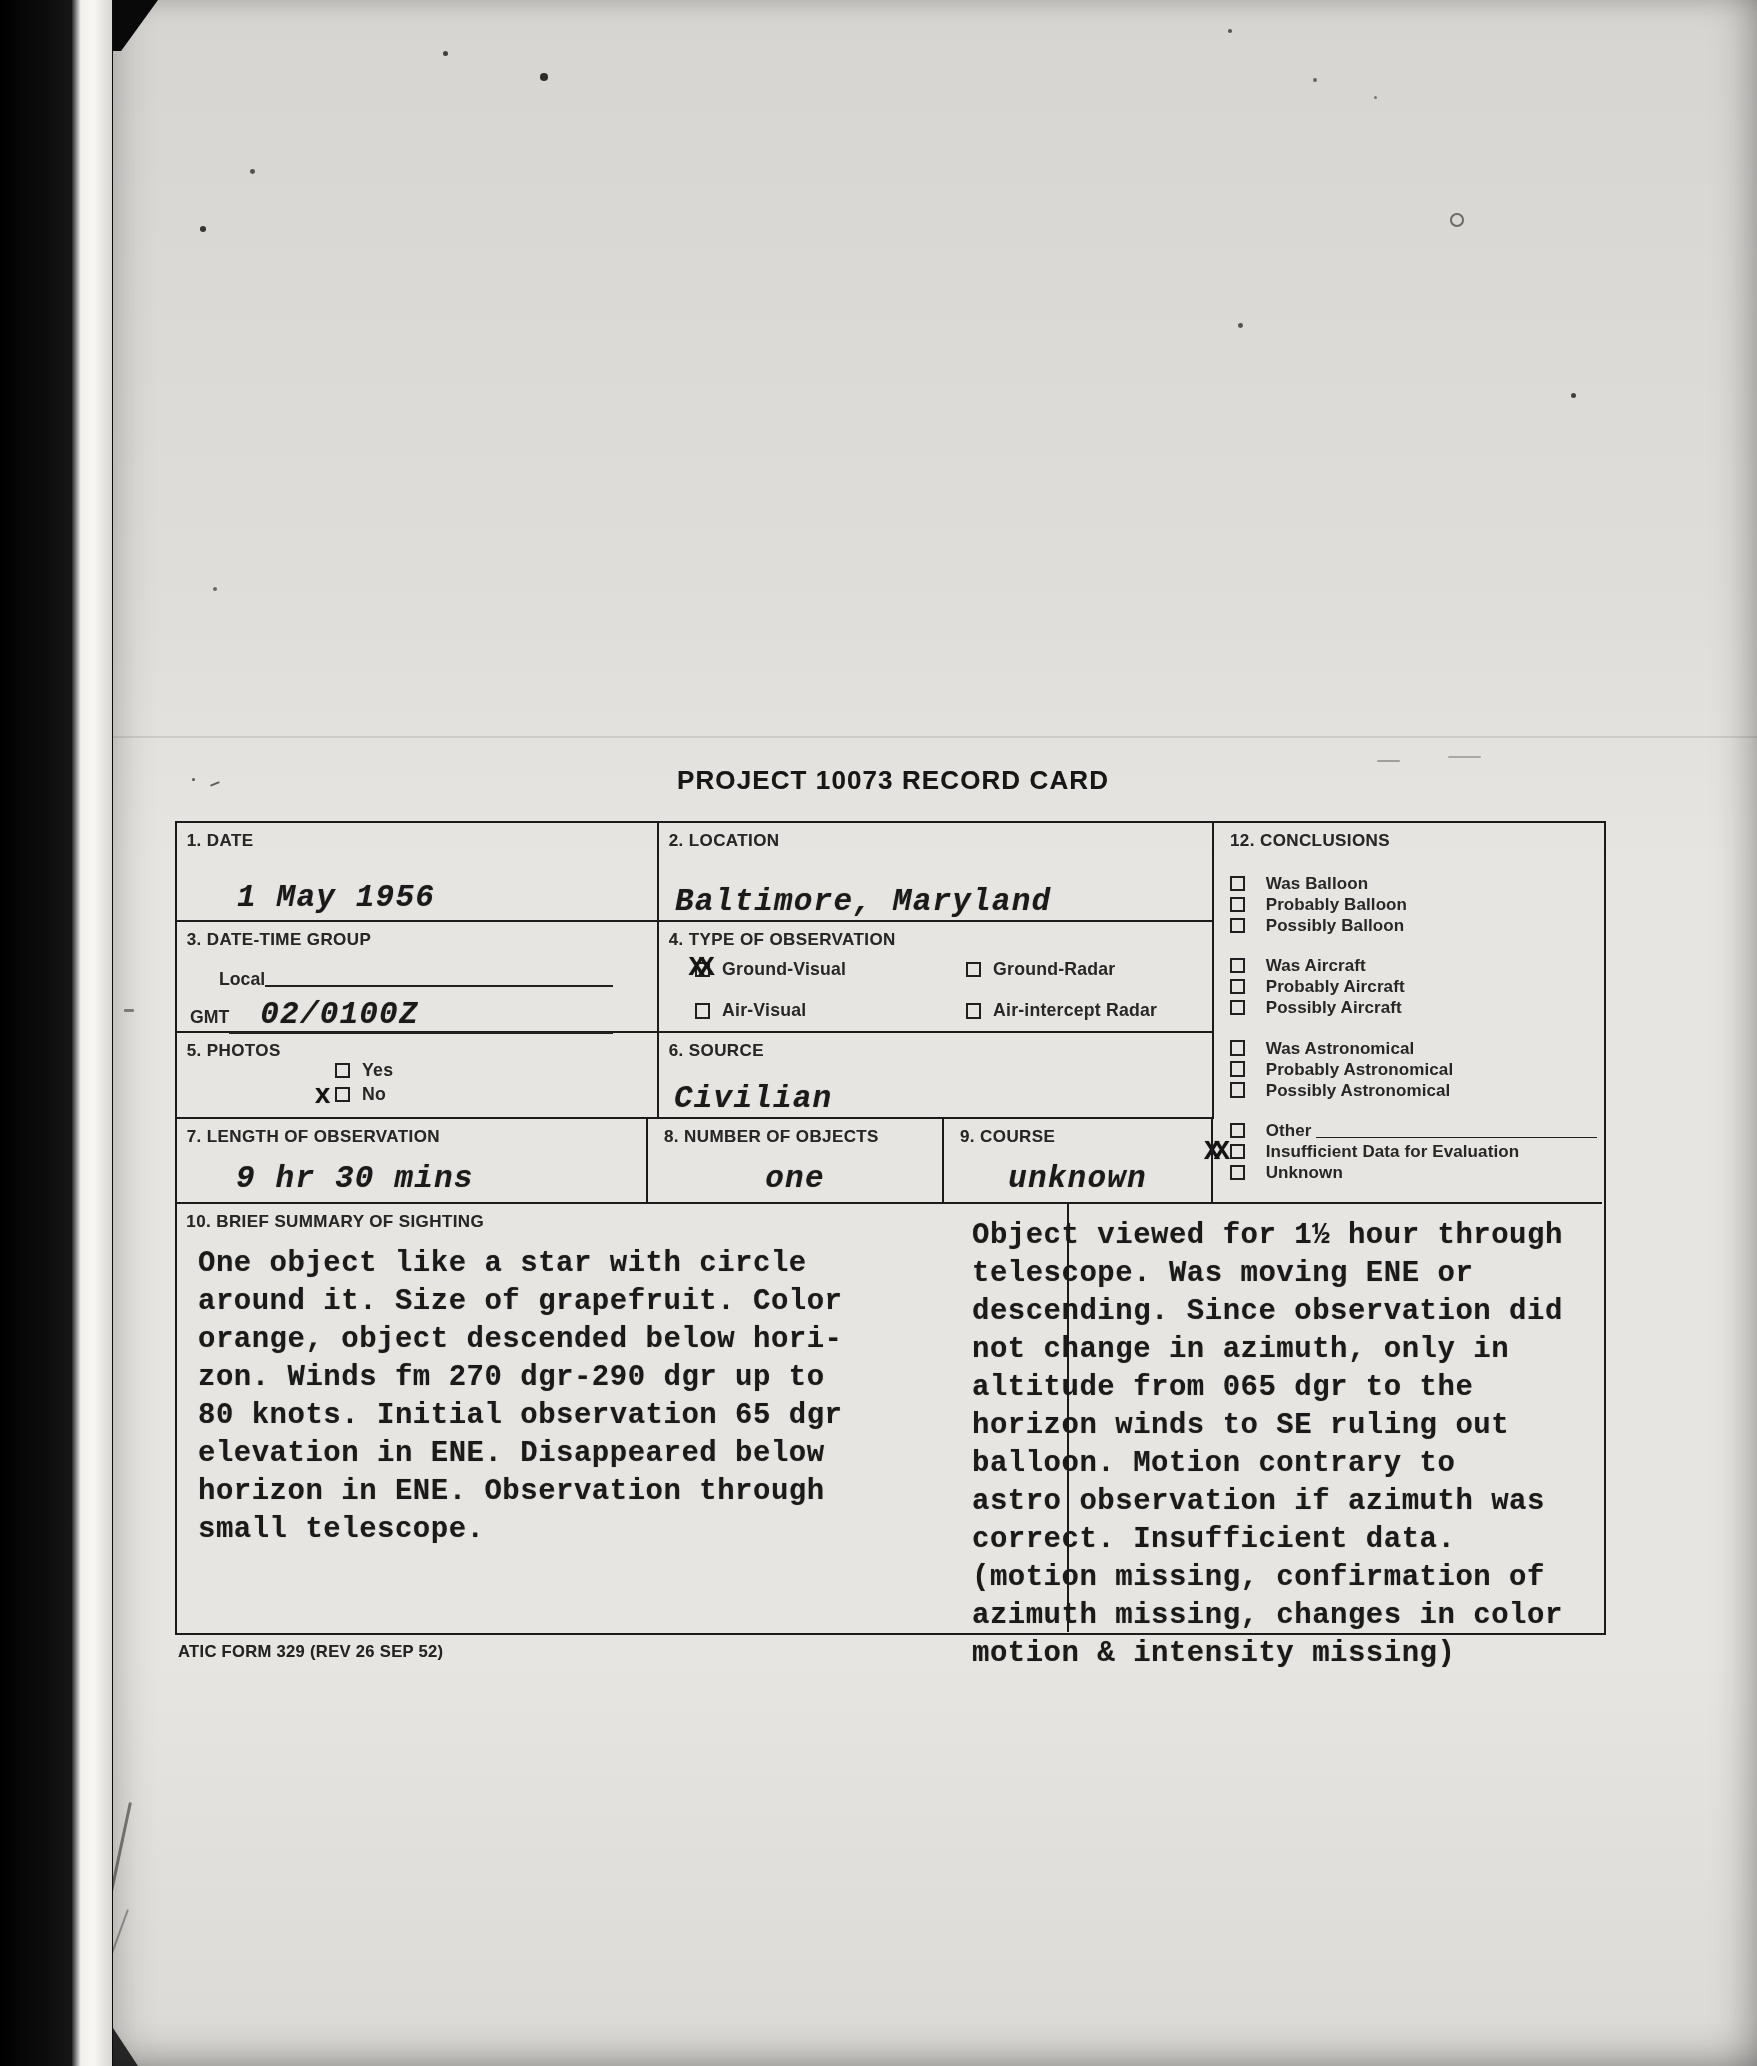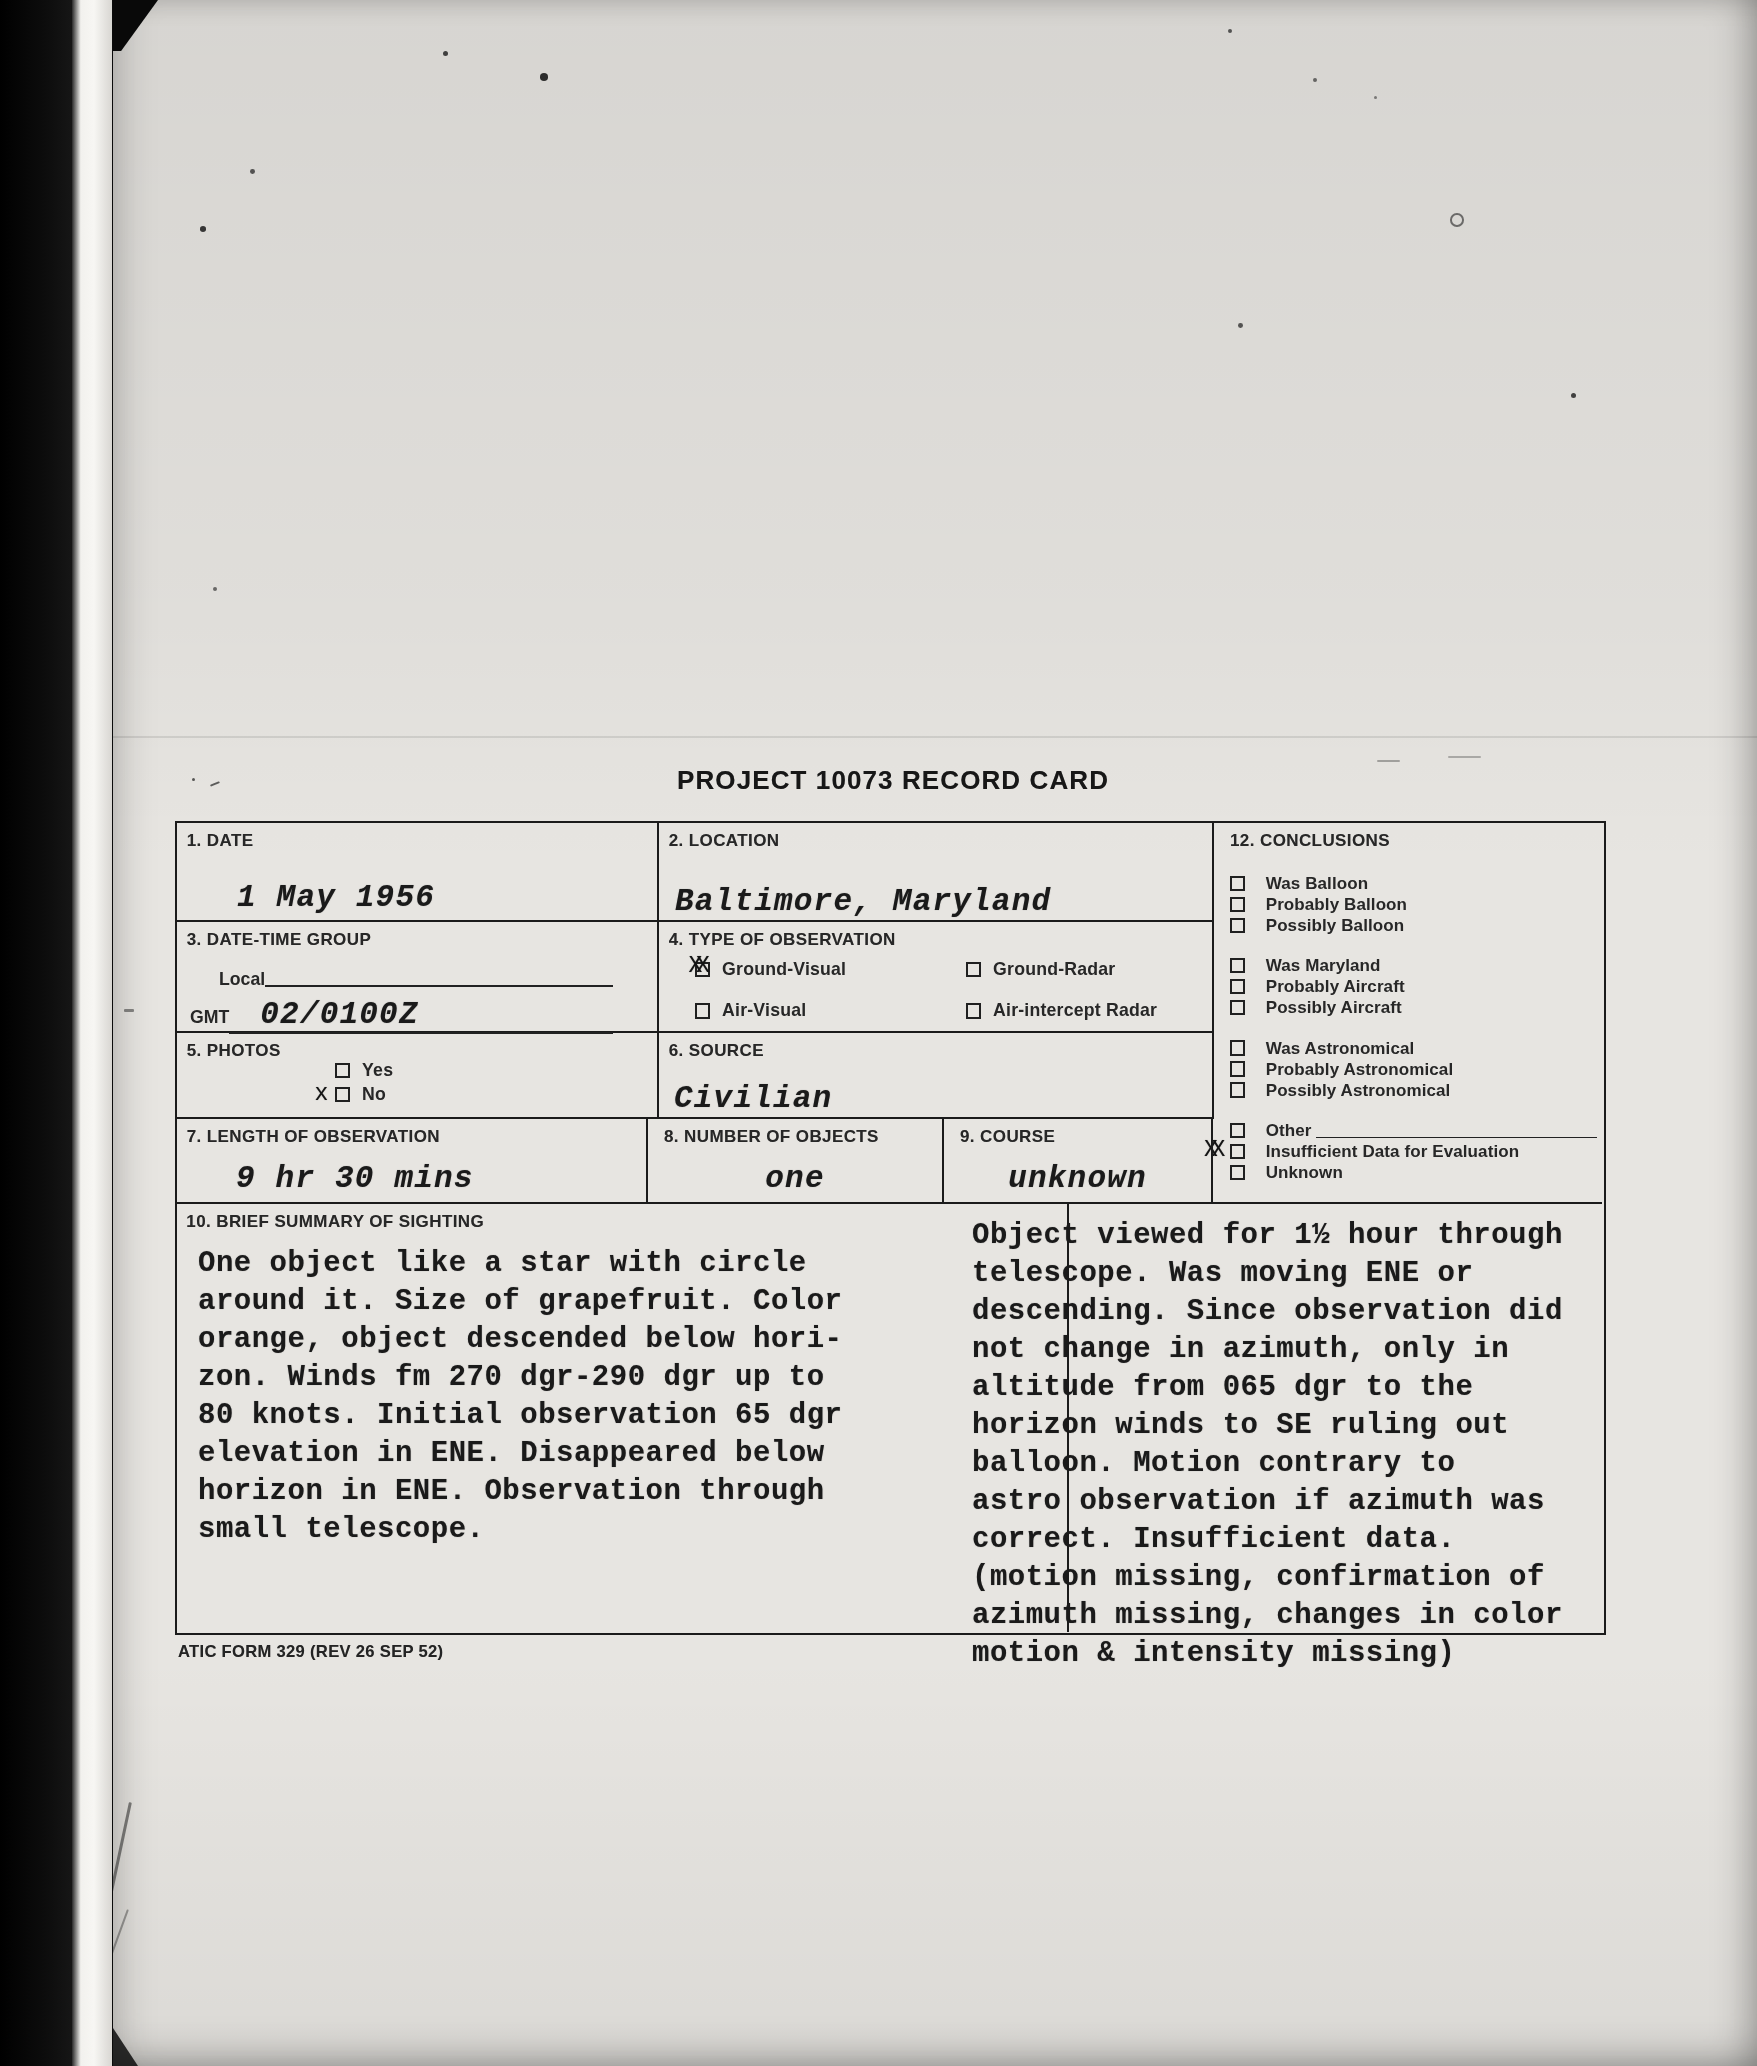--- a/index.html
+++ b/index.html
@@ -90,22 +90,22 @@
   .dtg-row { display: flex; align-items: baseline; margin-top: 14px; padding-right: 44px; }
   .dtg-label { font: 700 17.7px/1 "Liberation Sans", sans-serif; color: #272727; flex: none; }
   .wline { flex: 1 1 auto; border-bottom: 2.1px solid #222; min-height: 26px; display: flex; align-items: flex-end; }
 
   .opt { display: flex; align-items: center; position: relative; height: 23.6px; }
   .cb { width: 11.3px; height: 11.3px; border: 2.1px solid #202020; flex: none; background: transparent; }
   .optlabel { margin-left: 11.8px; font: 700 17.7px/1 "Liberation Sans", sans-serif; color: #272727; letter-spacing: 0.2px; }
   .cbwrap { position: relative; display: inline-flex; }
   .cmark {
     position: absolute; left: -6.4px; top: -8.6px;
-    font-family: "Liberation Mono", monospace; font-weight: 400;
-    font-size: 23px; letter-spacing: -6.4px; color: #141414;
+    font-family: "Liberation Mono", monospace; font-weight: 700;
+    font-size: 27px; letter-spacing: -6.4px; color: #141414;
     text-shadow: 0 0 1.1px rgba(25,25,25,0.4);
     pointer-events: none; white-space: nowrap;
   }
   .mk-far .cmark { left: -26px; top: -6.4px; }
   .mk-pre .cmark { left: -20.4px; top: -6.4px; letter-spacing: 0; }
 
   .cc-list { position: absolute; left: 0; right: 0; top: 50px; }
   .cgroup { margin-bottom: 19.3px; }
   .citem { display: flex; align-items: center; height: 21px; position: relative; padding-left: 17px; padding-right: 5.4px; }
   .clabel { margin-left: 20.4px; font: 700 17px/1 "Liberation Sans", sans-serif; color: #272727; letter-spacing: 0.1px; white-space: nowrap; }
@@ -190,21 +190,21 @@
               <span class="clabel">Possibly Balloon</span>
             </div>
           </div>
 
           <div class="cgroup">
             <div class="citem">
               <span class="cbwrap">
                   <span class="cb"></span>
                   <span class="cmark"></span>
                 </span>
-              <span class="clabel">Was Maryland</span>
+              <span class="clabel">Was Aircraft</span>
             </div>
             <div class="citem">
               <span class="cbwrap">
                   <span class="cb"></span>
                   <span class="cmark"></span>
                 </span>
               <span class="clabel">Probably Aircraft</span>
             </div>
             <div class="citem">
               <span class="cbwrap">

